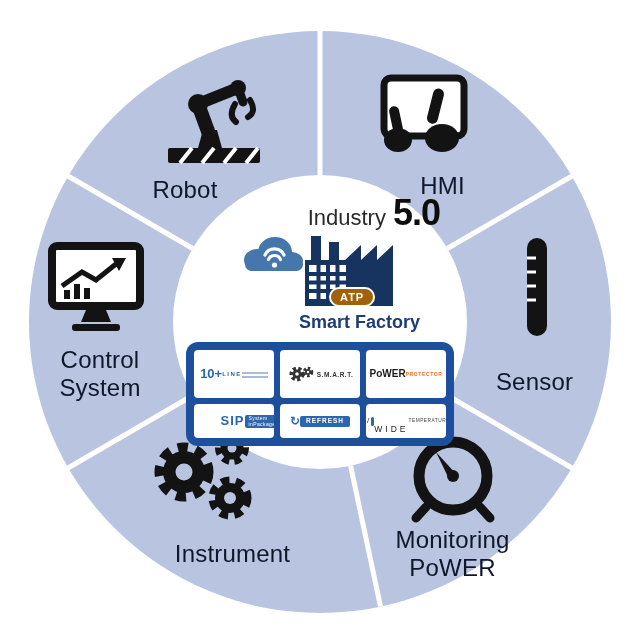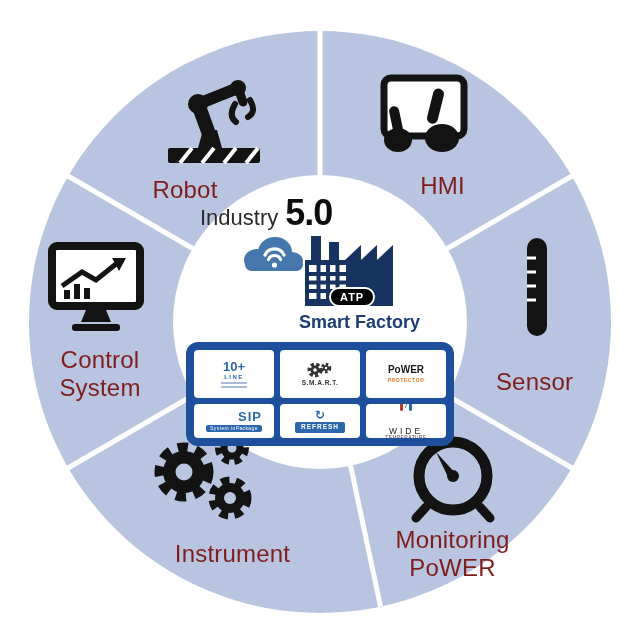--- a/index.html
+++ b/index.html
@@ -2,40 +2,40 @@
 <html><head>
 <meta charset="utf-8">
 <style>
   * { margin:0; padding:0; box-sizing:border-box; }
   html,body { width:640px; height:640px; background:#ffffff; overflow:hidden;
               font-family:"Liberation Sans","DejaVu Sans",sans-serif; }
   .canvas { position:relative; width:640px; height:640px; background:#fff; }
   .abs { position:absolute; }
 
   
-  .seg-label { position:absolute; color:#7f1d1d; font-size:24px; line-height:28px;
+  .seg-label { position:absolute; color:#0f172a; font-size:24px; line-height:28px;
                text-align:center; letter-spacing:0.2px; }
 
   
   .title { position:absolute; left:200px; top:192px; width:240px;
-           display:flex; justify-content:flex-start; align-items:baseline; gap:7px; }
+           display:flex; justify-content:flex-end; align-items:baseline; gap:7px; }
   .title .pre { font-size:22px; color:#2b2b2b; }
   .title .ver { font-size:36px; font-weight:700; color:#0d0d0d; letter-spacing:-1px; }
   .smart-factory { position:absolute; left:220px; top:312px; width:200px; text-align:right;
                    font-size:18px; font-weight:700; color:#1c3e74; }
-  .atp { position:absolute; left:329px; top:287px; background:#000000; color:#fff;
+  .atp { position:absolute; left:329px; top:287px; background:#a16207; color:#fff;
          font-size:11px; font-weight:700; padding:2px 9px; border:2px solid #fff;
          border-radius:10px; letter-spacing:1px; }
 
   
   .panel { position:absolute; left:186px; top:342px; width:268px; height:104px;
            background:#1d4f9c; border-radius:12px; display:grid;
            grid-template-columns:repeat(3,1fr); grid-template-rows:48px 34px;
            gap:6px; padding:8px; }
-  .badge { background:#fff; border-radius:4px; display:flex; flex-direction:column;
+  .badge { background:#fff; border-radius:4px; display:flex; flex-direction:row;
            align-items:center; justify-content:center; overflow:hidden; line-height:1.05; }
   .b1-val { font-size:13px; font-weight:700; color:#2c66ad; }
   .b1-lbl { font-size:6px;  font-weight:700; color:#2c66ad; letter-spacing:1.5px; }
   .b1-lines { width:26px; height:6px; border-top:2px solid #a9bcd8; border-bottom:2px solid #a9bcd8; margin-top:2px; }
   .b2-lbl { font-size:6.5px; font-weight:700; color:#333; letter-spacing:0.5px; margin-top:2px; }
   .b3-l1 { font-size:10px; font-weight:800; color:#1a1a1a; }
   .b3-l2 { font-size:5px;  font-weight:700; color:#e87722; letter-spacing:0.6px; margin-top:2px; }
   .b4-title { font-size:13px; font-weight:800; color:#2c66ad; letter-spacing:1px;margin-left:32px; }
   .b4-strip { font-size:5px; color:#fff; background:#2c66ad; padding:1px 4px;
               border-radius:2px; margin-top:1px; letter-spacing:0.4px; }

